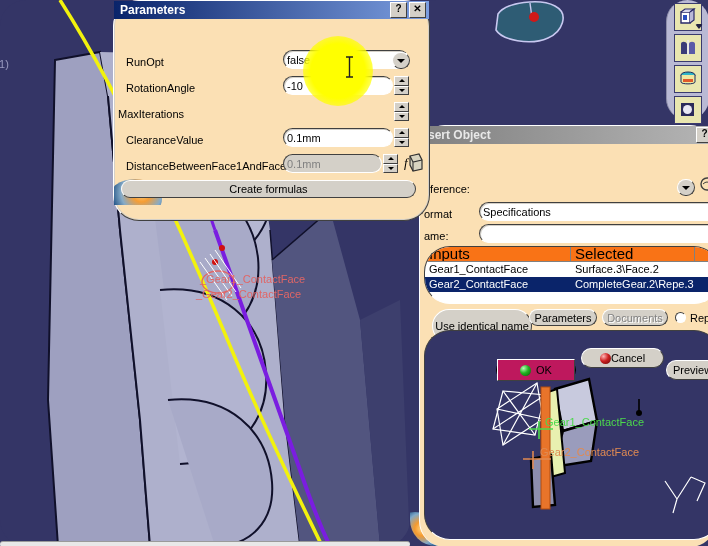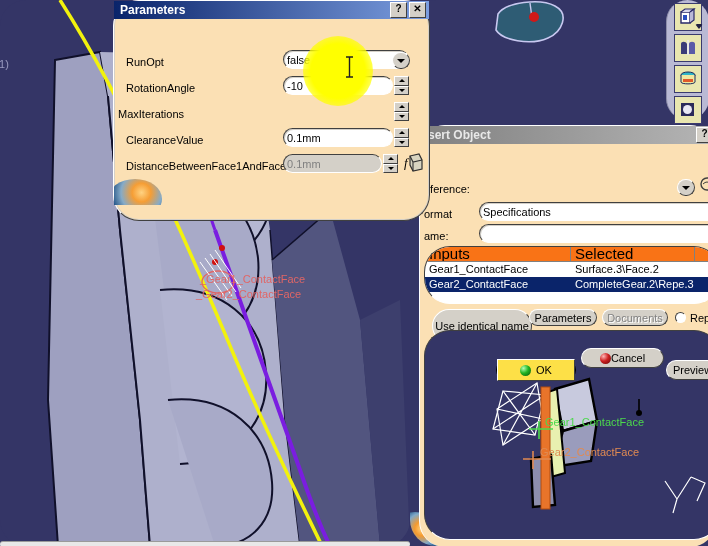--- a/index.html
+++ b/index.html
@@ -81,21 +81,21 @@
     background:#d4d0c8;
     border-top:1px solid #fff;border-left:1px solid #fff;
     border-right:1px solid #404040;border-bottom:1px solid #404040;
     font-size:11px;text-align:center;cursor:pointer;color:#000;
     display:flex;align-items:center;justify-content:center;
     box-sizing:border-box;white-space:nowrap;
   }
   .btn.disabled{color:#808080;text-shadow:1px 1px 0 #fff;}
   .btn.default{border:1px solid #000;}
   .btn.default .inner{
-    flex:1;height:100%;background:#fde047;
+    flex:1;height:100%;background:#be185d;
     border-top:1px solid #fff;border-left:1px solid #fff;
     border-right:1px solid #404040;border-bottom:1px solid #404040;
     display:flex;align-items:center;justify-content:center;gap:5px;
   }
 
   .label{font-size:11px;color:#000;white-space:nowrap;}
 
   
   #params{left:113px;top:0px;width:315px;height:219px;}
   #params .body{position:relative;height:186px;overflow:hidden;}
@@ -412,20 +412,21 @@
       <div class="dn"></div>
     </div>
     <div class="abs" style="left:288px;top:133px;width:22px;height:22px;">
       <svg viewBox="0 0 22 22" width="22" height="22">
         <path d="M8 4 L17 2 L20 8 L20 17 L11 19 L8 13 Z" fill="#d8d4c0" stroke="#303030" stroke-width="1.2"></path>
         <path d="M8 4 L11 10 L20 8 M11 10 L11 19" stroke="#303030" stroke-width="1.1" fill="none"></path>
         <text x="2" y="15" font-family="Liberation Serif, serif" font-style="italic" font-size="13" fill="#000">f</text>
       </svg>
     </div>
 
+    <div class="abs btn" style="left:7px;top:161px;width:295px;height:18px;">Create formulas</div>
 
     <div class="abs btn" style="left:243px;top:188px;width:59px;height:20px;">Close</div>
   </div>
 </div>
 
 <div class="abs" id="click-halo"></div>
 <div class="abs" id="ibeam">
   <svg viewBox="0 0 9 22" width="9" height="22">
     <path d="M1 1 L8 1 M4.5 1 L4.5 21 M1 21 L8 21" stroke="#202020" stroke-width="1.4" fill="none"></path>
   </svg>

